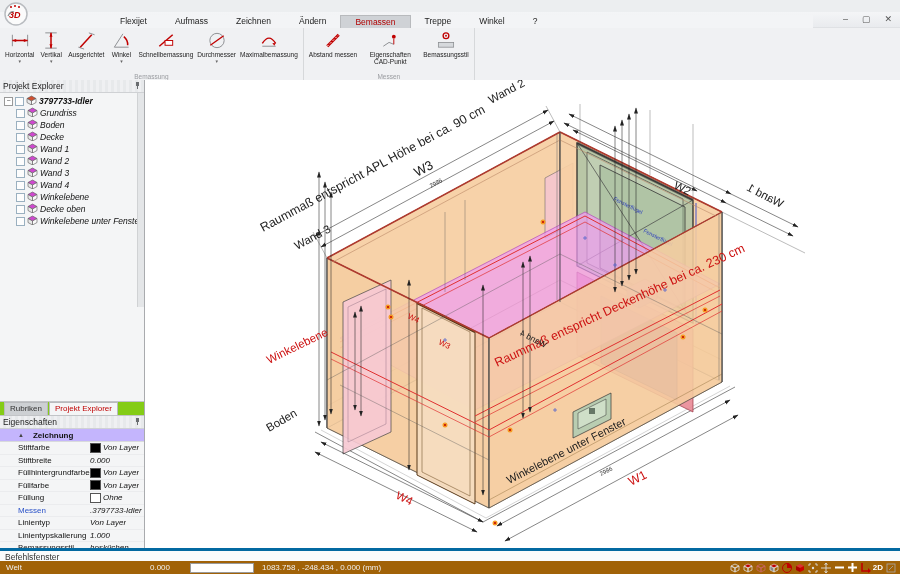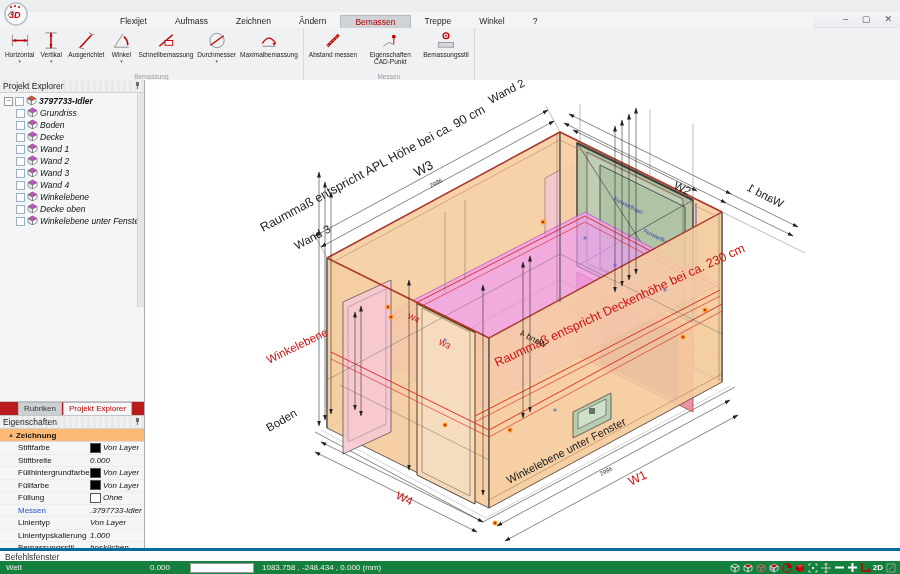--- a/index.html
+++ b/index.html
@@ -42,42 +42,42 @@
   .tree{padding:2px 0 0 4px;height:212px;overflow:hidden;position:relative;font-style:italic;}
   .trow{display:flex;align-items:center;height:12px;gap:2px;font-size:8.5px;color:#111;}
   .trow .ind{width:10px;flex:none;}
   .exp{width:7px;height:7px;border:1px solid #999;background:#fff;font-size:7px;line-height:5px;
        text-align:center;color:#444;flex:none;}
   .cb{width:7px;height:7px;border:1px solid #9ab0c0;background:#fdfdfd;flex:none;}
   .cube{flex:none;}
   .tlabel{white-space:nowrap;overflow:hidden;}
   .troot .tlabel{font-weight:bold;}
   .vsb{position:absolute;right:0;top:0;bottom:0;width:6px;background:#e4e6e8;border-left:1px solid #d0d2d4;}
-  .midtabs,.bottabs{height:13px;background:#b91c1c;display:flex;gap:1px;
-            padding-left:18px;border-top:1px solid #c2c4c7;border-bottom:1px solid #c2c4c7;}
+  .midtabs,.bottabs{height:13px;background:#84cc16;display:flex;gap:1px;
+            padding-left:4px;border-top:1px solid #c2c4c7;border-bottom:1px solid #c2c4c7;}
   .ptab{font-size:8px;color:#333;background:#cdd0d3;padding:1px 5px;border:1px solid #b8babd;border-bottom:none;height:10px;line-height:10px;white-space:nowrap;}
   .ptab.active{background:#f4f5f6;color:#c00000;}
   .props{font-size:8px;color:#111;}
-  .psec{display:flex;align-items:center;gap:2px;height:12px;background:#fdba74;
-        border-bottom:1px solid #d8dadc;font-weight:bold;padding-left:8px;}
+  .psec{display:flex;align-items:center;gap:9px;height:12px;background:#c4b5fd;
+        border-bottom:1px solid #d8dadc;font-weight:bold;padding-left:18px;}
   .parr{font-size:6px;color:#444;}
   .prow{display:flex;height:11.5px;align-items:center;border-bottom:1px solid #ebecee;padding-left:18px;}
   .pname{width:72px;flex:none;white-space:nowrap;overflow:hidden;}
   .pname.link{color:#2a52c8;}
   .pval{display:flex;align-items:center;gap:2px;white-space:nowrap;overflow:hidden;font-style:italic;}
   .sw{width:9px;height:8px;border:1px solid #555;flex:none;}
   .spacer1{height:94px;}
   .spacer2{height:64px;}
   
   .canvas{position:absolute;left:145px;top:80px;width:755px;height:468px;background:#ffffff;}
   
   .cmdrow{position:absolute;left:0;top:548px;width:900px;height:13px;background:#fafbfc;
           border-top:3px solid #0369a1;font-size:8.5px;color:#333;line-height:13px;padding-left:5px;box-sizing:border-box;}
   
-  .status{position:absolute;left:0;top:561px;width:900px;height:13px;background:#15803d;
+  .status{position:absolute;left:0;top:561px;width:900px;height:13px;background:#a16207;
           color:#f0f0f0;font-size:8px;display:flex;align-items:center;}
   .status .welt{margin-left:6px;width:130px;}
   .status .ang{position:absolute;left:150px;}
   .sinput{position:absolute;left:190px;top:2px;width:62px;height:8px;background:#fff;
           border:1px solid #9a9a9a;}
   .coords{position:absolute;left:262px;}
   .sicons{position:absolute;right:4px;top:1px;display:flex;gap:2px;align-items:center;}
   .sic{width:11px;height:11px;display:inline-flex;align-items:center;justify-content:center;}
   .s2d{font-size:8px;font-weight:bold;color:#fff;}
   svg text{font-family:"Liberation Sans",sans-serif;}

